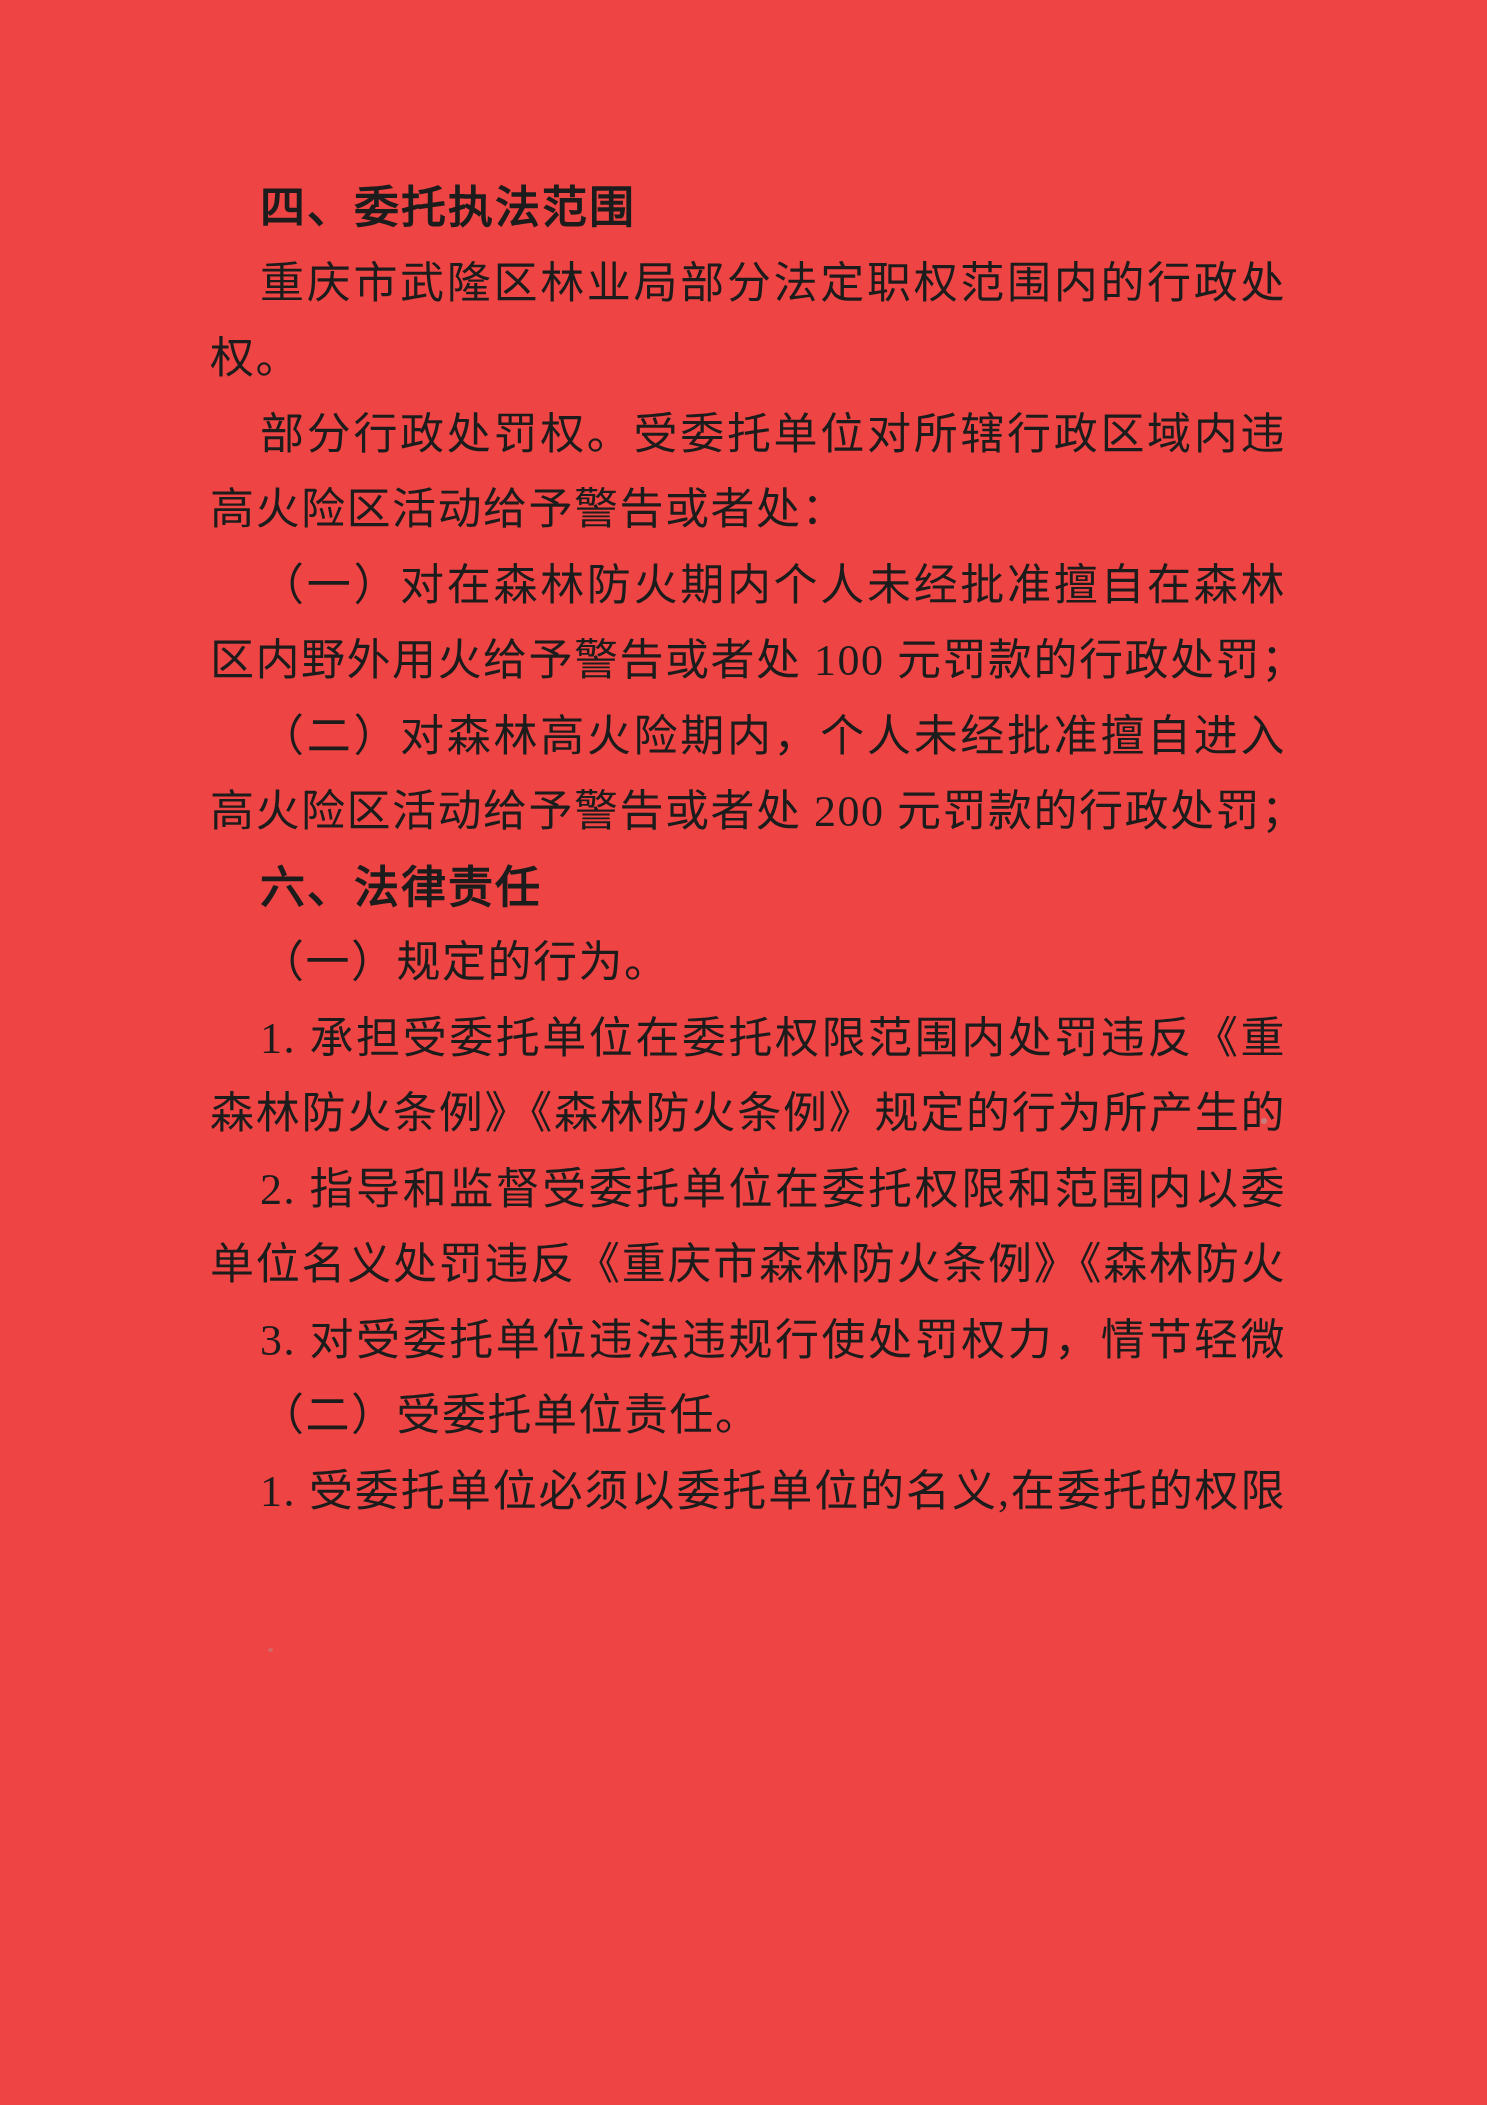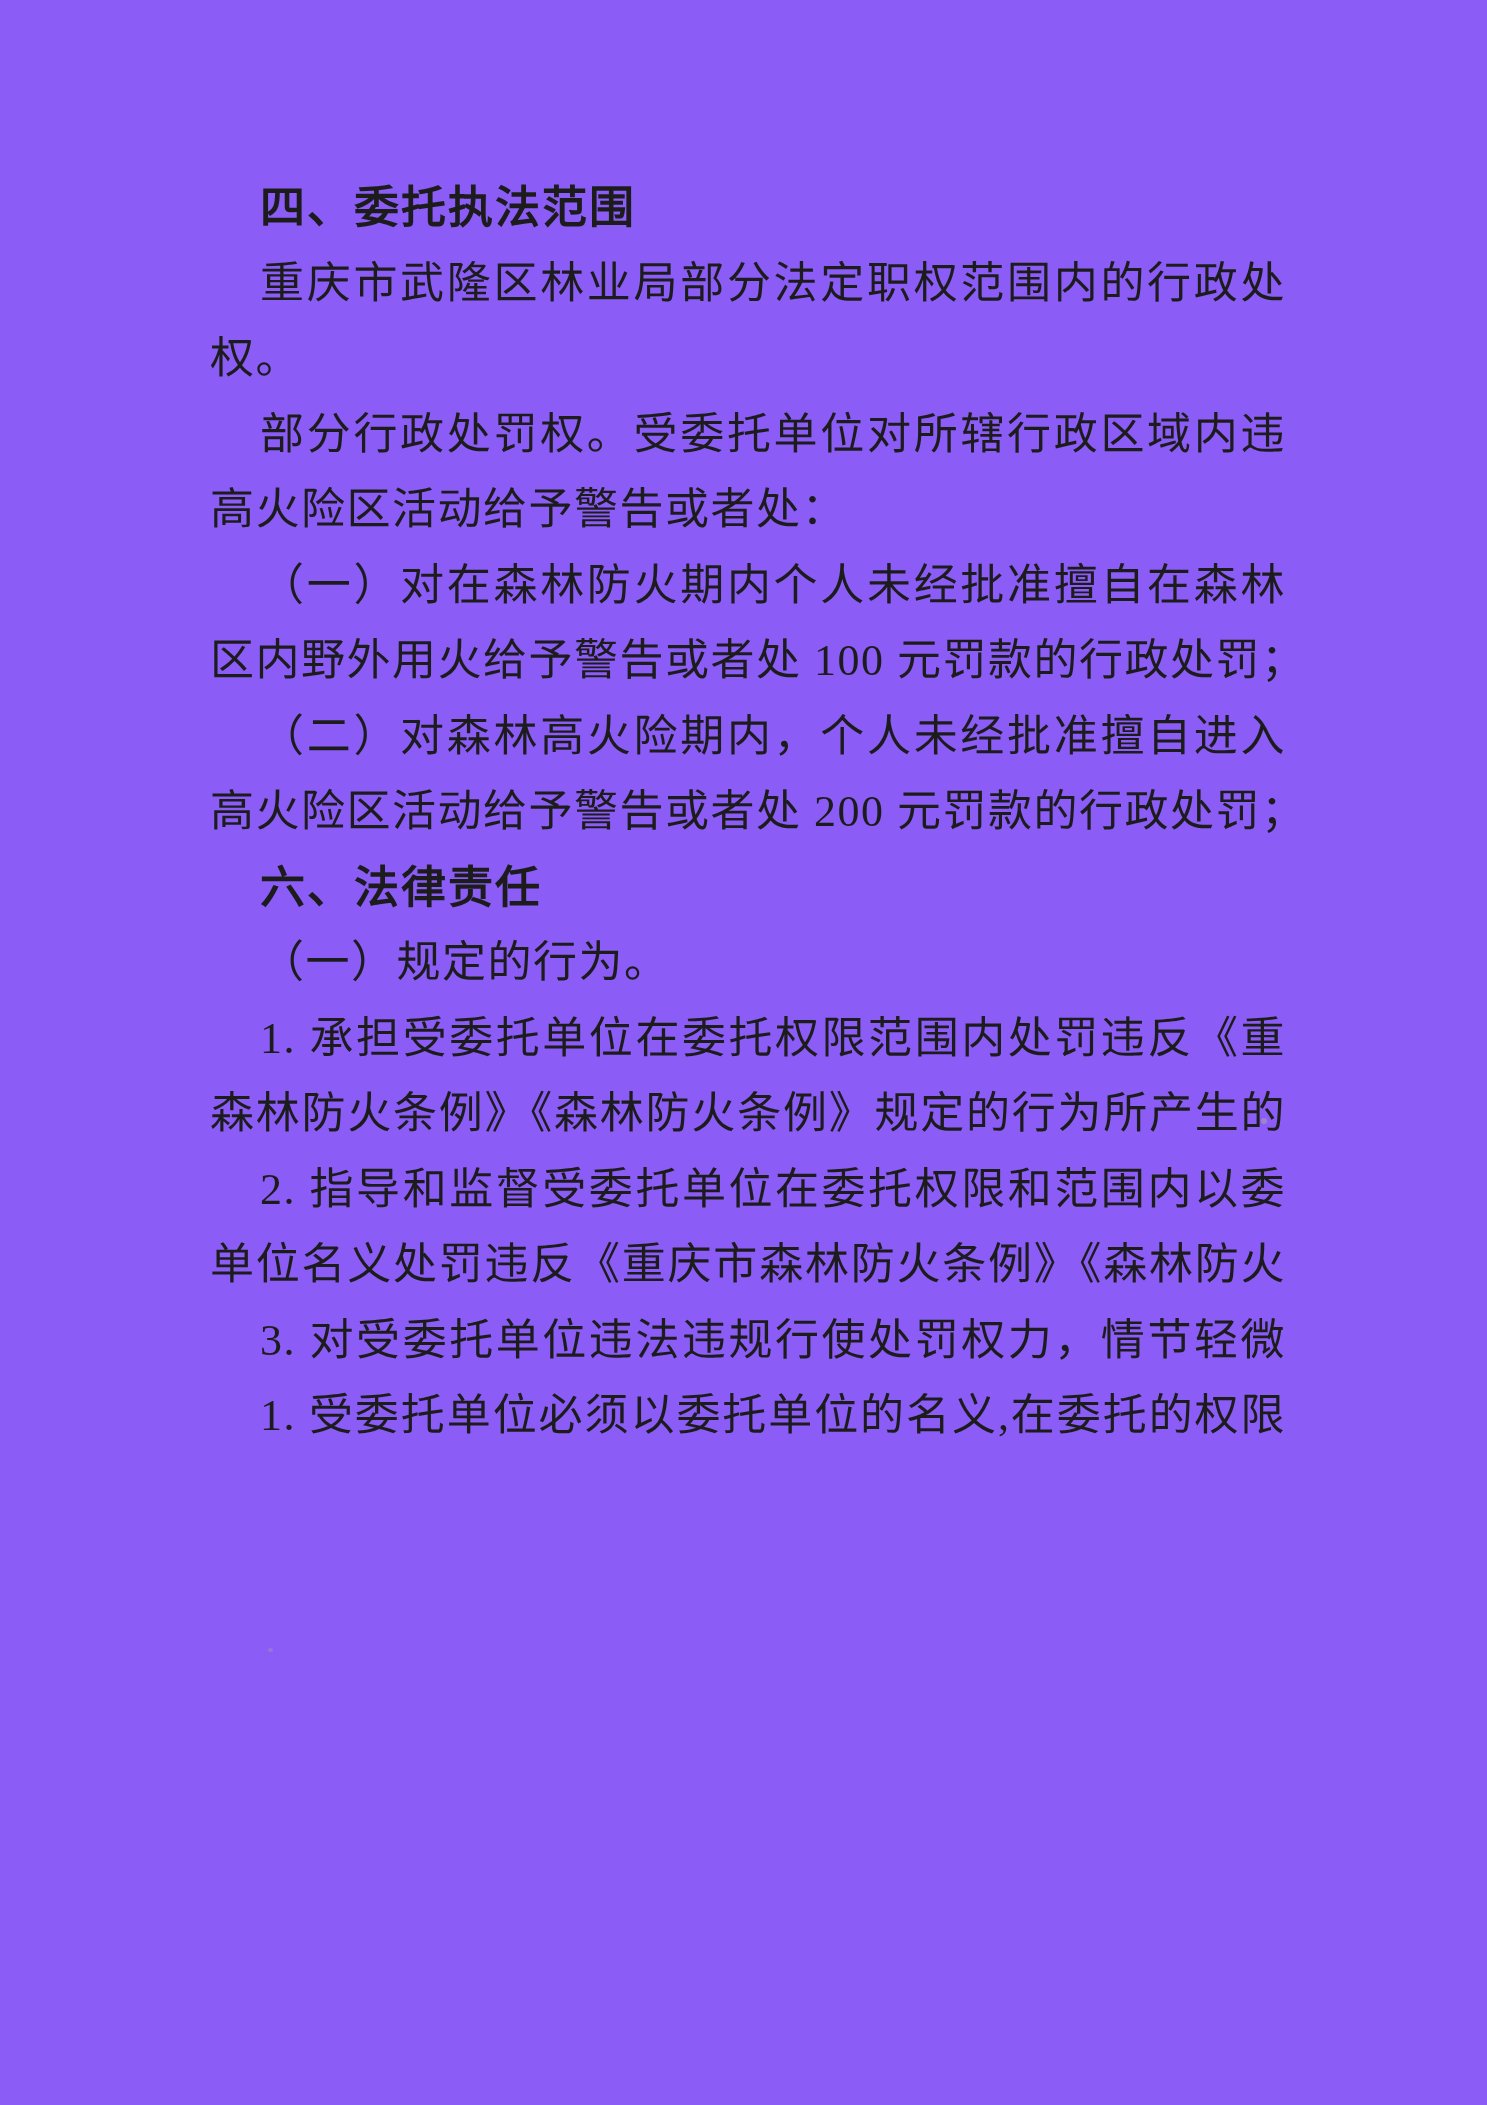--- a/index.html
+++ b/index.html
@@ -2,21 +2,21 @@
 <html lang="zh-CN"><head>
 <meta charset="utf-8">
 <style>
   * { margin: 0; padding: 0; box-sizing: border-box; }
   html, body { background: #e8e8e8; }
   .page {
     position: relative;
     width: 1487px;
     height: 2105px;
     margin: 0 auto;
-    background: #8b5cf6;
+    background: #ef4444;
     overflow: hidden;
     color: #1c1c1c;
     font-family: "Liberation Serif", "DejaVu Serif", serif;
   }
   .doc {
     position: absolute;
     left: 210px;
     top: 170px;
     width: 1076px;
   }
@@ -76,19 +76,20 @@
     <div class="line indent">（一）规定的行为。</div>
 
     <div class="line indent fill">1. 承担受委托单位在委托权限范围内处罚违反《重庆市</div>
     <div class="line fill">森林防火条例》《森林防火条例》规定的行为所产生的法律</div>
 
     <div class="line indent fill">2. 指导和监督受委托单位在委托权限和范围内以委托</div>
     <div class="line fill">单位名义处罚违反《重庆市森林防火条例》《森林防火条例》</div>
 
     <div class="line indent fill">3. 对受委托单位违法违规行使处罚权力，情节轻微的予</div>
 
+    <div class="line indent">（二）受委托单位责任。</div>
     <div class="line indent fill">1. 受委托单位必须以委托单位的名义,在委托的权限和</div>
 
   </div>
 
   <div class="speck speck-1"></div>
   <div class="speck speck-2"></div>
 </div>
 
 </body></html>

